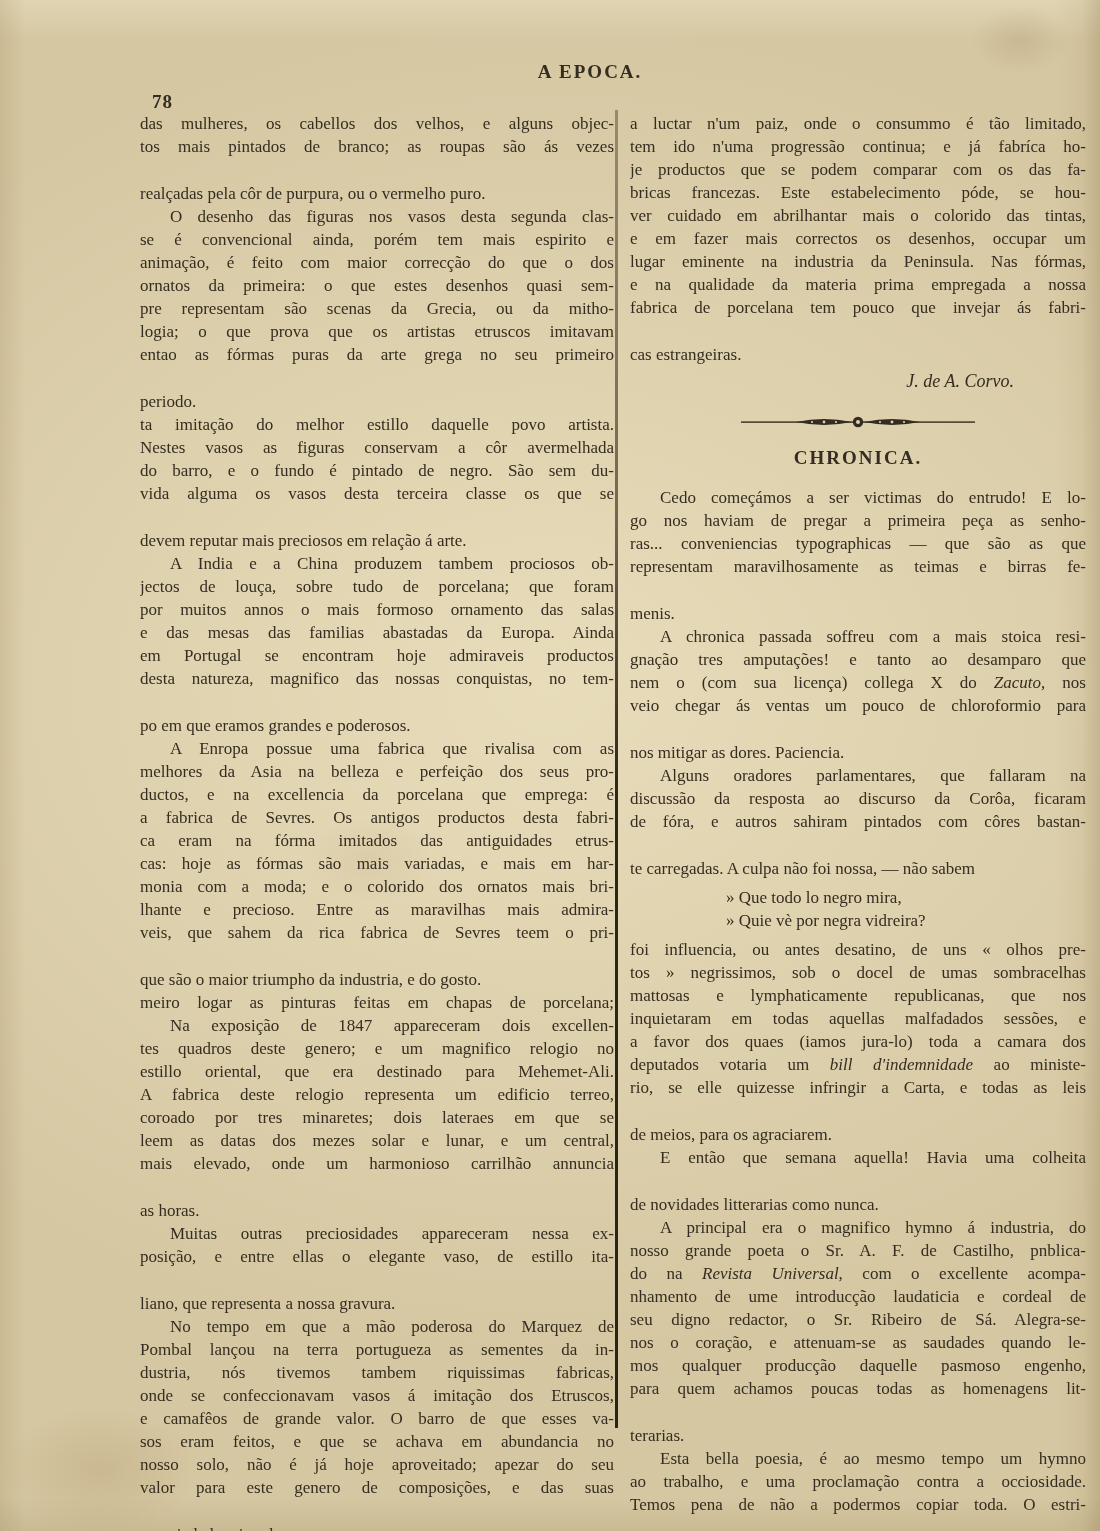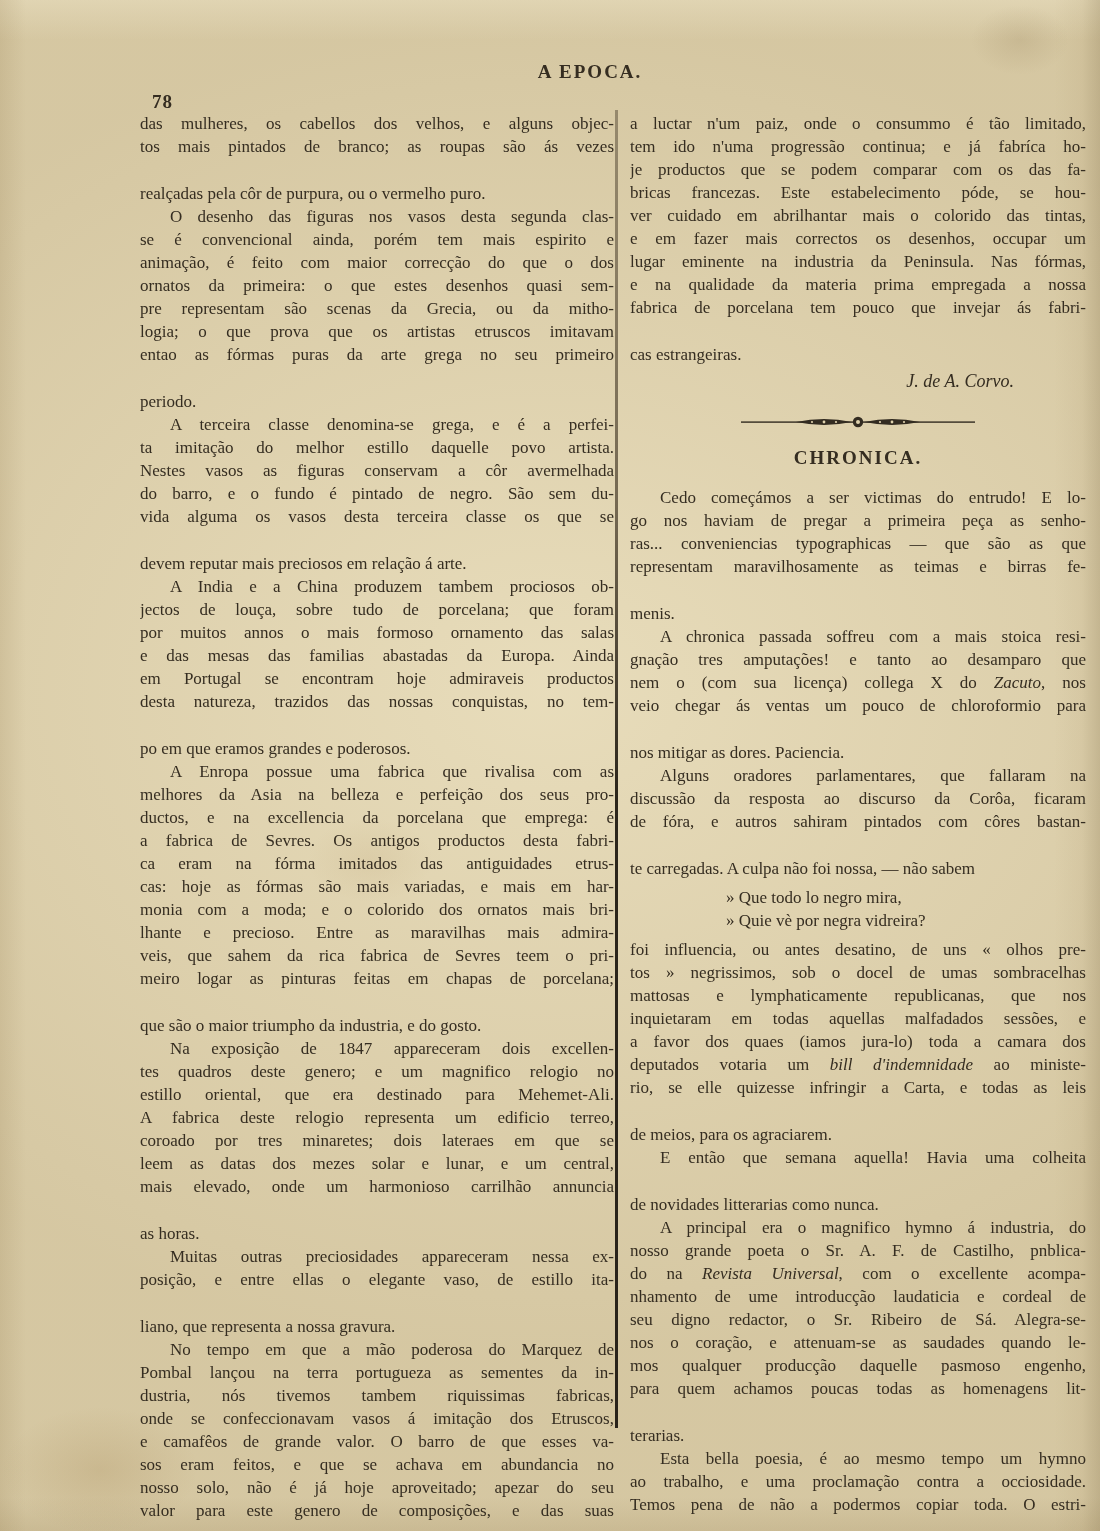--- a/index.html
+++ b/index.html
@@ -51,44 +51,43 @@
     <div class="line">tos mais pintados de branco; as roupas são ás vezes</div>
     <div class="line last">realçadas pela côr de purpura, ou o vermelho puro.</div>
     <div class="line ind">O desenho das figuras nos vasos desta segunda clas-</div>
     <div class="line">se é convencional ainda, porém tem mais espirito e</div>
     <div class="line">animação, é feito com maior correcção do que o dos</div>
     <div class="line">ornatos da primeira: o que estes desenhos quasi sem-</div>
     <div class="line">pre representam são scenas da Grecia, ou da mitho-</div>
     <div class="line">logia; o que prova que os artistas etruscos imitavam</div>
     <div class="line">entao as fórmas puras da arte grega no seu primeiro</div>
     <div class="line last">periodo.</div>
-    <div class="line ind">A terceira classe denomina-se grega, e é a perfei-</div>
     <div class="line">ta imitação do melhor estillo daquelle povo artista.</div>
     <div class="line">Nestes vasos as figuras conservam a côr avermelhada</div>
     <div class="line">do barro, e o fundo é pintado de negro. São sem du-</div>
     <div class="line">vida alguma os vasos desta terceira classe os que se</div>
     <div class="line last">devem reputar mais preciosos em relação á arte.</div>
     <div class="line ind">A India e a China produzem tambem prociosos ob-</div>
     <div class="line">jectos de louça, sobre tudo de porcelana; que foram</div>
     <div class="line">por muitos annos o mais formoso ornamento das salas</div>
     <div class="line">e das mesas das familias abastadas da Europa. Ainda</div>
     <div class="line">em Portugal se encontram hoje admiraveis productos</div>
-    <div class="line">desta natureza, trazidos das nossas conquistas, no tem-</div>
+    <div class="line">desta natureza, magnifico das nossas conquistas, no tem-</div>
     <div class="line last">po em que eramos grandes e poderosos.</div>
     <div class="line ind">A Enropa possue uma fabrica que rivalisa com as</div>
     <div class="line">melhores da Asia na belleza e perfeição dos seus pro-</div>
     <div class="line">ductos, e na excellencia da porcelana que emprega: é</div>
     <div class="line">a fabrica de Sevres. Os antigos productos desta fabri-</div>
     <div class="line">ca eram na fórma imitados das antiguidades etrus-</div>
     <div class="line">cas: hoje as fórmas são mais variadas, e mais em har-</div>
     <div class="line">monia com a moda; e o colorido dos ornatos mais bri-</div>
     <div class="line">lhante e precioso. Entre as maravilhas mais admira-</div>
     <div class="line">veis, que sahem da rica fabrica de Sevres teem o pri-</div>
+    <div class="line last">que são o maior triumpho da industria, e do gosto.</div>
     <div class="line">meiro logar as pinturas feitas em chapas de porcelana;</div>
-    <div class="line last">que são o maior triumpho da industria, e do gosto.</div>
     <div class="line ind">Na exposição de 1847 appareceram dois excellen-</div>
     <div class="line">tes quadros deste genero; e um magnifico relogio no</div>
     <div class="line">estillo oriental, que era destinado para Mehemet-Ali.</div>
     <div class="line">A fabrica deste relogio representa um edificio terreo,</div>
     <div class="line">coroado por tres minaretes; dois lateraes em que se</div>
     <div class="line">leem as datas dos mezes solar e lunar, e um central,</div>
     <div class="line">mais elevado, onde um harmonioso carrilhão annuncia</div>
     <div class="line last">as horas.</div>
     <div class="line ind">Muitas outras preciosidades appareceram nessa ex-</div>
     <div class="line">posição, e entre ellas o elegante vaso, de estillo ita-</div>

